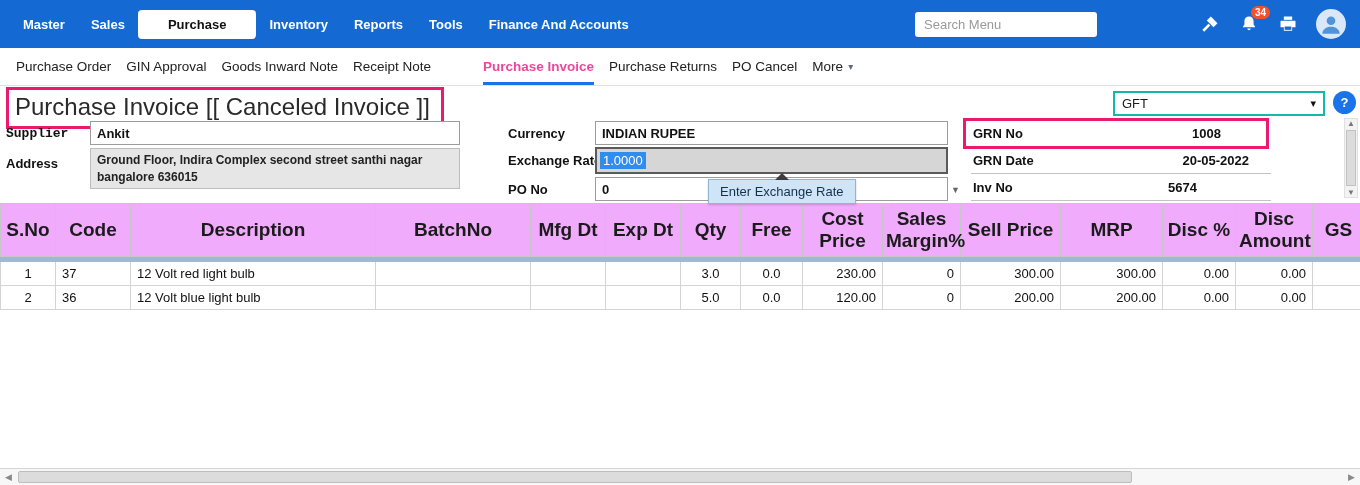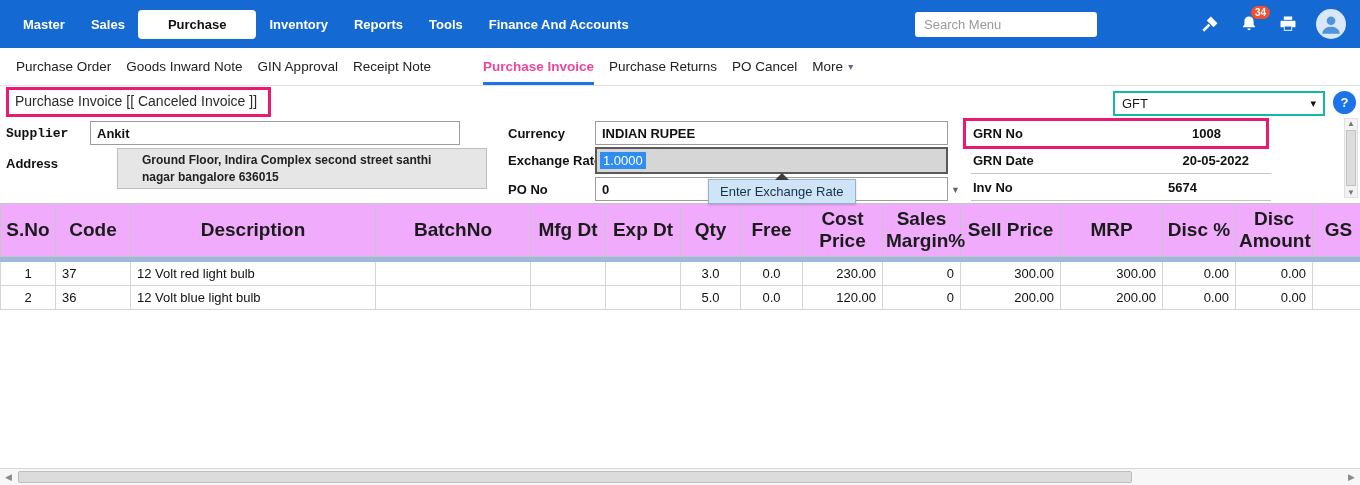--- a/index.html
+++ b/index.html
@@ -43,21 +43,21 @@
     border-bottom:1px solid #e1e1e1; display:flex; align-items:stretch; gap:15px;
     padding:0 16px; font-size:13.5px; color:#222;
   }
   .subnav-item { display:flex; align-items:center; gap:5px; cursor:pointer; border-bottom:3px solid transparent; padding-top:3px; white-space:nowrap; }
   .subnav-item.active { color:#ec4899; font-weight:700; border-bottom-color:#1a73e8;margin-left:37px; }
   .caret { font-size:10px; color:#5f6b7a; }
 
   
   .title-box {
     position:absolute; top:87px; left:6px; border:3px solid #ea1a70;
-    padding:3px 11px 5px 6px; font-size:14px; color:#2a2a2a; background:#fff;
+    padding:3px 11px 5px 6px; font-size:24px; color:#2a2a2a; background:#fff;
   }
   .company-select {
     position:absolute; top:91px; left:1113px; width:212px; height:25px;
     border:2px solid #14b8a6; background:#fff; font-size:13px; display:flex;
     align-items:center; justify-content:space-between; padding:0 7px; cursor:pointer;
   }
   .company-select .caret { color:#111; font-size:11px; }
   .help-btn {
     position:absolute; top:91px; left:1333px; width:23px; height:23px; border-radius:50%;
     background:#1a73e8; color:#fff; font-weight:700; font-size:13px;
@@ -67,21 +67,21 @@
   
   .f-label { position:absolute; font-size:13px; font-weight:700; color:#111; }
   .f-input {
     position:absolute; height:24px; border:1px solid #9c9c9c; background:#fff;
     font-family:"Liberation Sans",sans-serif; font-size:13px; font-weight:600; color:#111;
     padding:0 6px; outline:none;
   }
   .address-box {
     position:absolute; top:148px; left:90px; width:370px; height:41px;
     background:#e6e6e6; border:1px solid #bdbdbd; font-size:12px; font-weight:700;
-    color:#222; padding:3px 24px; line-height:1.4; overflow:hidden;margin-left:27px;
+    color:#222; padding:3px 6px; line-height:1.4; overflow:hidden;
   }
   .xr-field {
     position:absolute; top:147px; left:595px; width:353px; height:27px;
     border:2px solid #5a5a5a; background:#d6d6d6; display:flex; align-items:center; padding:0 3px;
   }
   .xr-selected { background:#2e8def; color:#fff; font-size:13px; padding:1px 3px; }
   .tooltip {
     position:absolute; top:179px; left:708px; background:#cfe4f6; border:1px solid #93b4cd;
     font-size:13px; color:#15324c; padding:4px 11px; white-space:nowrap; z-index:5;
     box-shadow:0 1px 2px rgba(0,0,0,.18);
@@ -178,24 +178,24 @@
       </svg>
     </div>
   </div>
 </div>
 
 <div class="subnav">
   <div class="subnav-item">
       <span>Purchase Order</span>
     </div>
   <div class="subnav-item">
+      <span>GIN Approval</span>
+    </div>
+  <div class="subnav-item">
       <span>Goods Inward Note</span>
-    </div>
-  <div class="subnav-item">
-      <span>GIN Approval</span>
     </div>
   <div class="subnav-item">
       <span>Receipt Note</span>
     </div>
   <div class="subnav-item active">
       <span>Purchase Invoice</span>
     </div>
   <div class="subnav-item">
       <span>Purchase Returns</span>
     </div>

